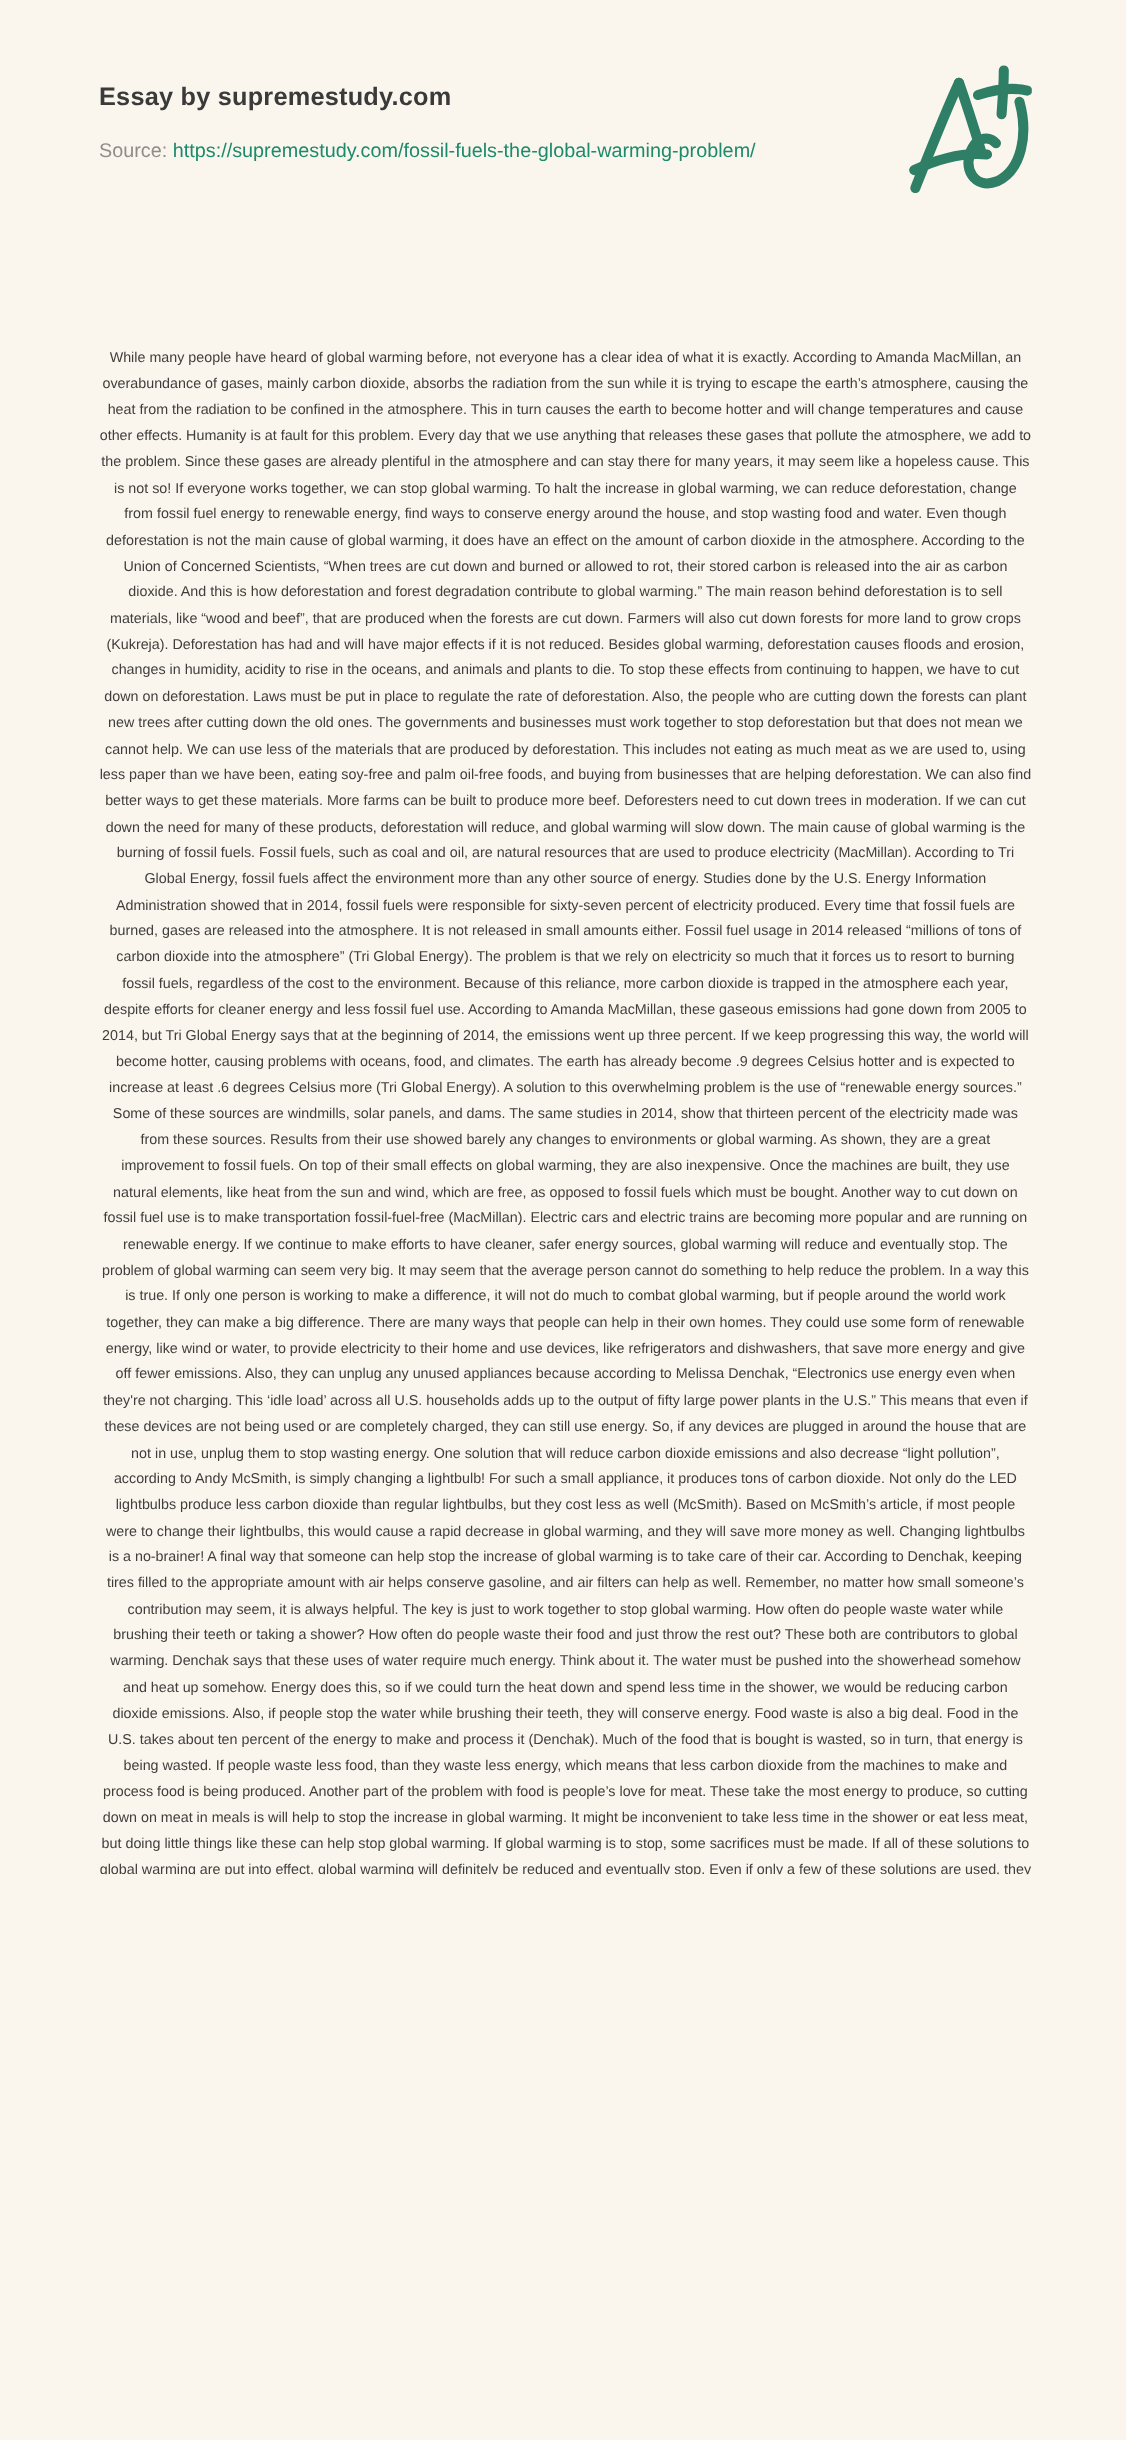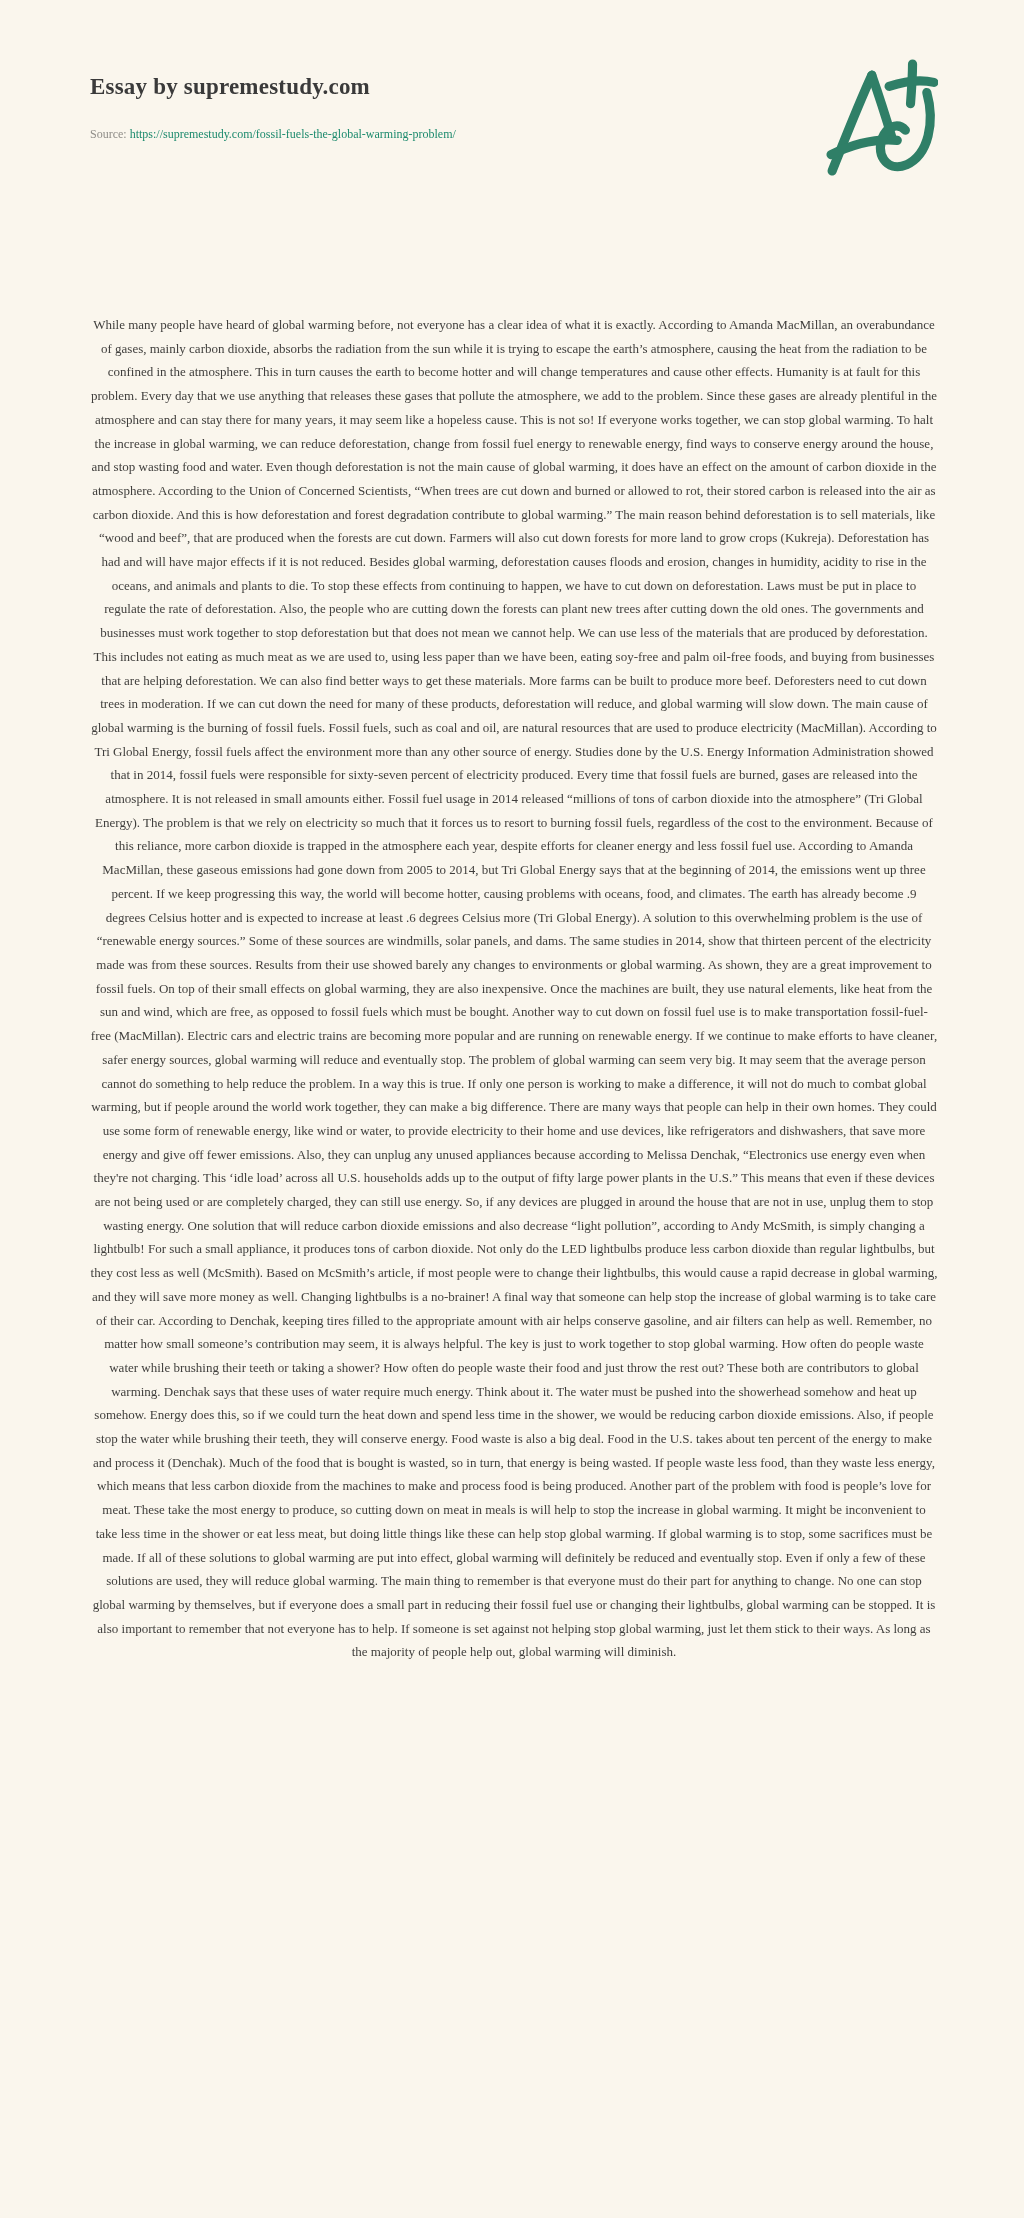--- a/index.html
+++ b/index.html
@@ -2,36 +2,36 @@
 <html><head>
 <meta charset="utf-8">
 <style>
   * { margin:0; padding:0; box-sizing:border-box; }
   html,body { background:#faf6ed; }
   .page {
     position:relative;
     width:1024px;
     height:1704px;
     background:#faf6ed;
-    font-family:Liberation Serif, serif;
+    font-family:Liberation Sans, sans-serif;
     overflow:hidden;
     margin:0 auto;
   }
   .header-title {
     position:absolute;
     left:90px; top:74px;
     font-size:23px;
     font-weight:700;
     color:#3a3a3a;
     letter-spacing:0.2px;
   }
   .source-line {
     position:absolute;
     left:90px; top:127px;
-    font-size:12px;
+    font-size:18px;
     color:#8f8d88;
   }
   .source-line .src-label { color:#8f8d88; }
   .source-line .src-url {
     color:#1c8a6d;
     text-decoration:none;
     cursor:pointer;
   }
   .logo {
     position:absolute;

